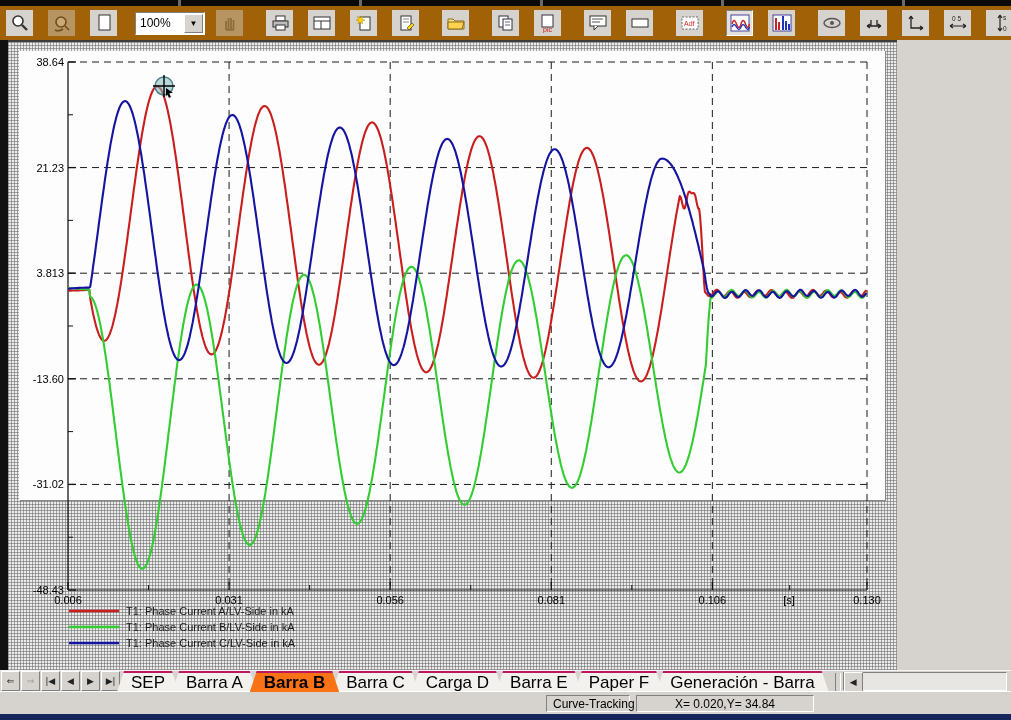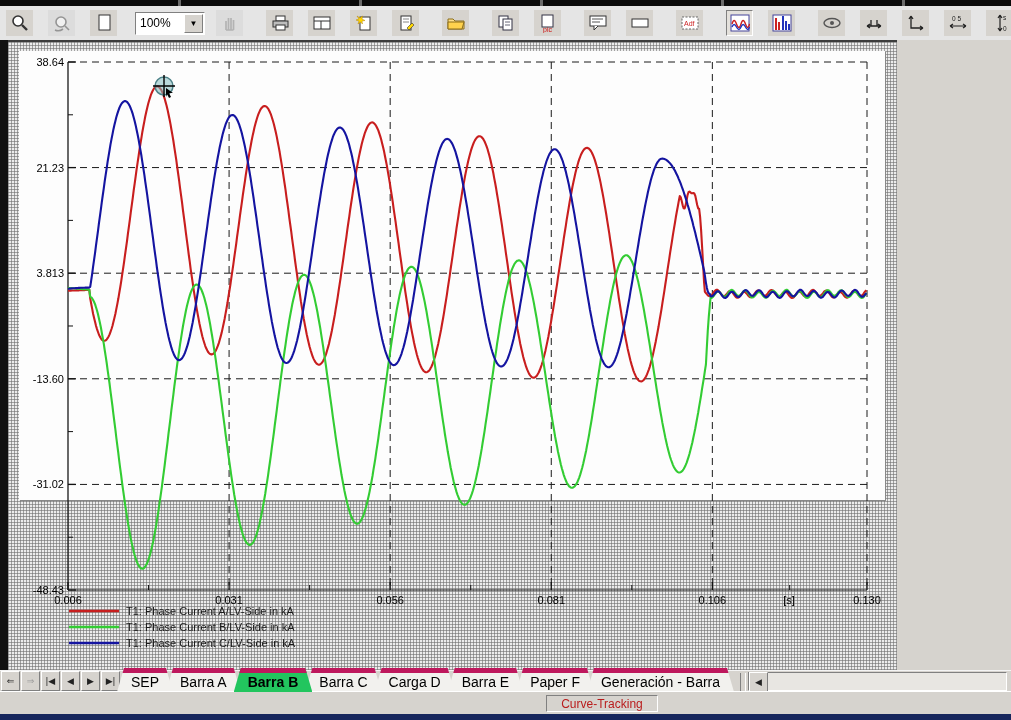--- a/index.html
+++ b/index.html
@@ -3,21 +3,21 @@
 <meta charset="utf-8">
 <style>
   html,body{margin:0;padding:0;}
   body{width:1011px;height:720px;position:relative;overflow:hidden;
        background:#d6d3ce;font-family:"Liberation Sans",sans-serif;
        -webkit-font-smoothing:none;}
   
   #top-strip{position:absolute;left:0;top:0;width:1011px;height:6px;background:#0a0a0a;
     background-image:repeating-linear-gradient(90deg,#0a0a0a 0 178px,#6a6a6a 178px 181px);}
   
-  #toolbar{position:absolute;left:0;top:6px;width:1011px;height:34px;background:#e5e5e5;
+  #toolbar{position:absolute;left:0;top:6px;width:1011px;height:34px;background:#a16207;
            display:flex;align-items:center;padding-left:6px;box-sizing:border-box;}
   .tbtn{width:25px;height:24px;display:flex;align-items:center;justify-content:center;
         background:#d6d3ce;border:1px solid transparent;margin-right:15px;flex:0 0 auto;}
   .tbtn.selected{background:#e4e1dc;border-color:#808080 #ffffff #ffffff #808080;}
   .tbtn.disabled{opacity:.45;filter:grayscale(1);}
   .tbtn svg{display:block;}
   .tgap{margin-left:8px;}
   .combo{height:21px;background:#ffffff;border:1px solid;border-color:#808080 #ffffff #ffffff #808080;
          display:flex;align-items:center;font-size:12px;flex:0 0 auto;margin:0 3px;}
   .combo .cval{padding:0 4px;flex:1;white-space:nowrap;color:#000;}
@@ -37,36 +37,36 @@
         box-shadow:1px 1px 0 #888;}
   #chart-svg{position:absolute;left:0;top:0;}
   
   #tabbar{position:absolute;left:0;top:670px;width:1011px;height:21px;background:#d6d3ce;
           display:flex;align-items:flex-end;border-top:1px solid #f4f4f4;}
   .navbtn{width:17px;height:18px;margin:1px 0 1px 1px;background:#d6d3ce;
       border:1px solid;border-color:#ffffff #808080 #808080 #ffffff;font-size:9px;
       display:flex;align-items:center;justify-content:center;color:#222;flex:0 0 auto;}
   .navbtn.disabled{color:#9a9a9a;}
   #tabs{display:flex;align-items:flex-end;margin-left:4px;height:20px;}
-  .sheet-tab{height:19px;line-height:19px;padding:0 14px;margin-left:-7px;font-size:14px;
+  .sheet-tab{height:19px;line-height:19px;padding:0 14px;margin-left:-7px;font-size:17px;
      background:#f2f1ee;color:#000;clip-path:polygon(7px 0,calc(100% - 7px) 0,100% 100%,0 100%);
-     border-top:5px solid #be185d;white-space:nowrap;}
-  .sheet-tab.active{background:#22c55e;font-weight:bold;z-index:3;position:relative;}
+     border-top:2px solid #be185d;white-space:nowrap;}
+  .sheet-tab.active{background:#f97316;font-weight:bold;z-index:3;position:relative;}
   #tab-splitter{width:4px;height:19px;background:#d6d3ce;border-left:1px solid #808080;
      border-right:1px solid #ffffff;margin-left:6px;flex:0 0 auto;}
   #hscroll{flex:1;height:17px;margin:2px 4px 1px 2px;background:#e8e6e2;
      border:1px solid;border-color:#808080 #ffffff #ffffff #808080;display:flex;align-items:center;}
   #hscroll .navbtn{margin:0;}
   
   #statusbar{position:absolute;left:0;top:691px;width:1011px;height:23px;background:#d6d3ce;
      border-top:1px solid #ffffff;display:flex;align-items:center;font-size:12px;}
   .spanel{height:17px;line-height:17px;border:1px solid;border-color:#808080 #ffffff #ffffff #808080;
      margin-right:6px;padding:0 6px;box-sizing:border-box;white-space:nowrap;}
   #status-filler{width:540px;border:none;}
-  #status-mode{width:112px;color:#b91c1c;text-align:center;}
+  #status-mode{width:84px;color:#000000;text-align:center;}
   #status-cursor{width:180px;text-align:center;}
   #status-point{width:178px;text-align:center;}
   #bottom-strip{position:absolute;left:0;top:714px;width:1011px;height:6px;background:#16265c;}
 </style>
 </head>
 <body>
 
 <div id="top-strip"></div>
 
 <div id="toolbar">
@@ -347,14 +347,15 @@
     </div>
     <div id="tab-splitter"></div>
     <div id="hscroll">
       <div class="navbtn">◀</div>
     </div>
   </div>
 
 <div id="statusbar">
   <div class="spanel" id="status-filler"></div>
   <div class="spanel" id="status-mode">Curve-Tracking</div>
+  <div class="spanel" id="status-point">X= 0.020,Y= 34.84</div>
 </div>
 <div id="bottom-strip"></div>
 
 </body></html>

